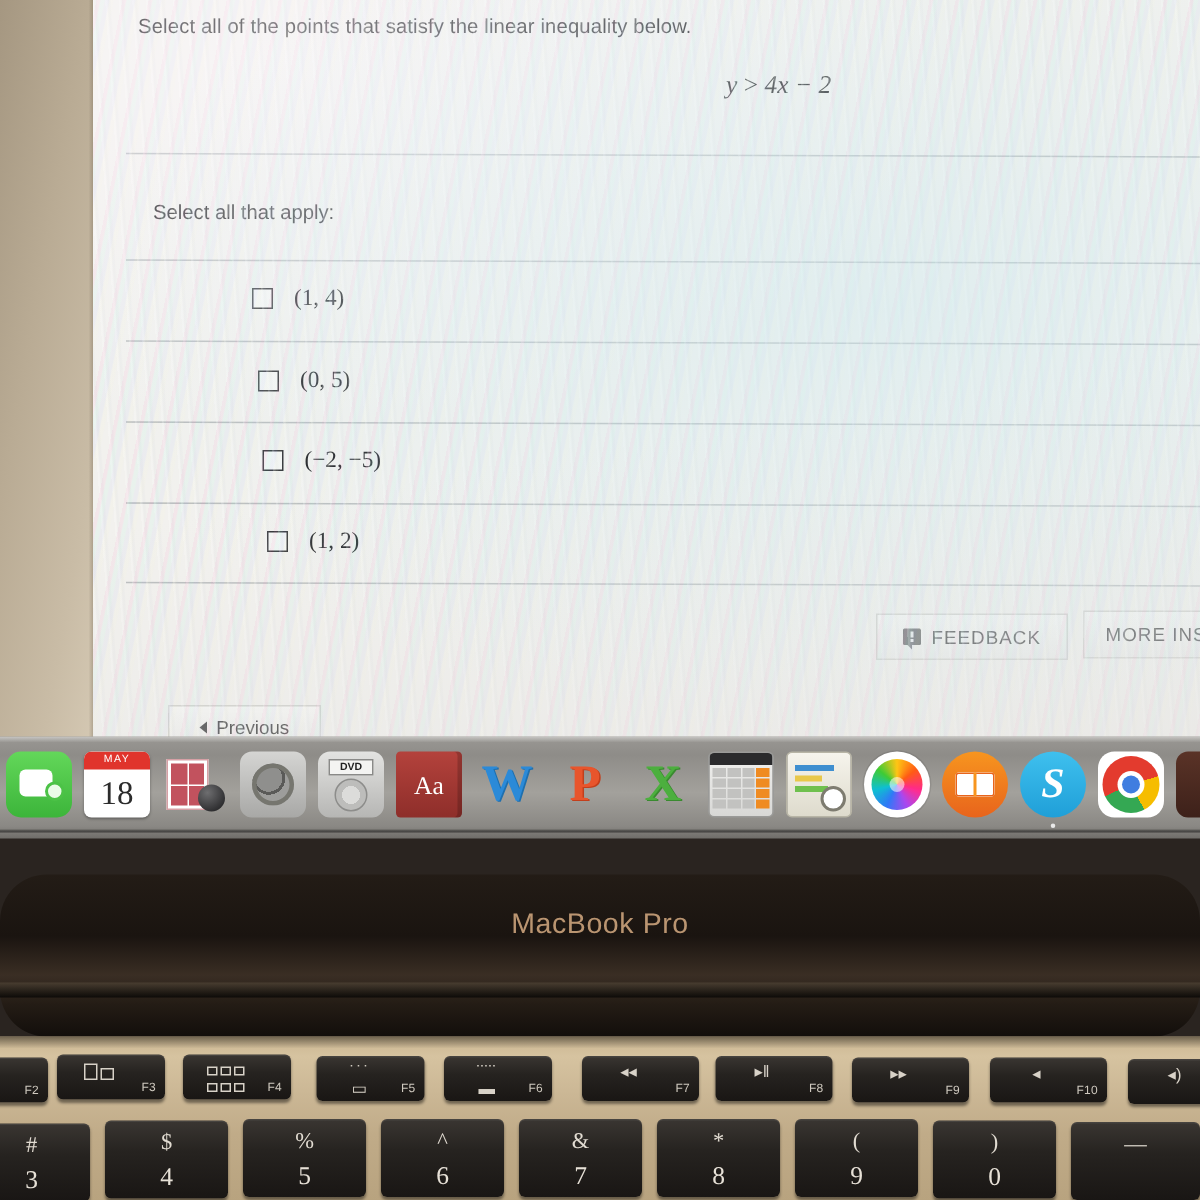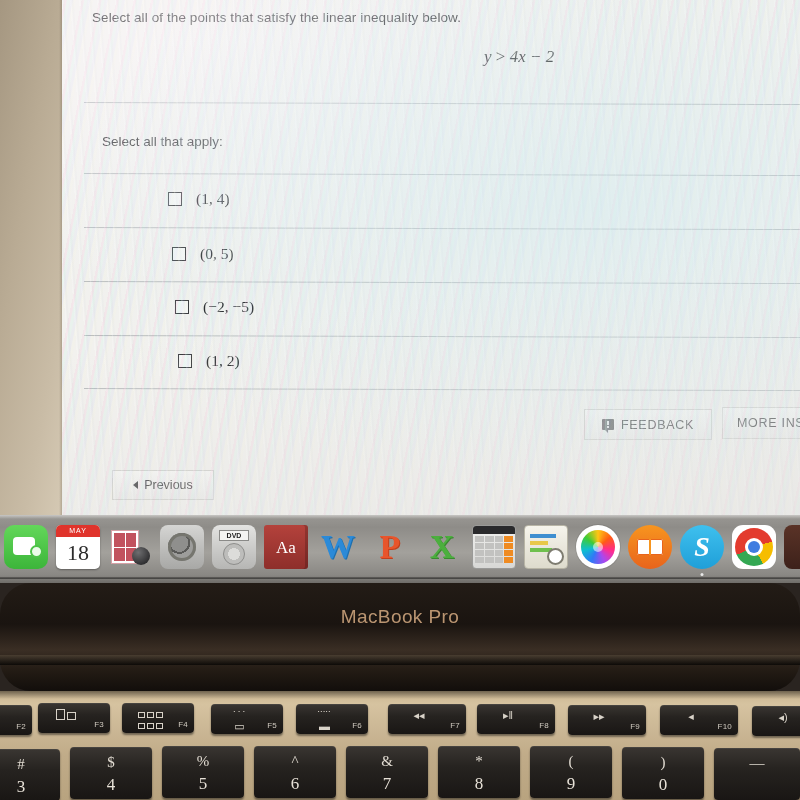--- a/index.html
+++ b/index.html
@@ -133,21 +133,21 @@
     left:28px;top:470px;width:102px;height:30px;
     font-size:12.5px;gap:6px;color:#333;
   }
   .tri-left{
     width:0;height:0;border-top:4px solid transparent;border-bottom:4px solid transparent;
     border-right:5px solid #3a3a3c;flex:0 0 auto;
   }
 
   
   .dock{
-    position:absolute;left:0;top:515px;width:800px;height:68px;
+    position:absolute;left:0;top:491px;width:800px;height:68px;
     background:linear-gradient(180deg,#9a9894 0%,#8e8c88 18%,#a3a19c 55%,#8a8884 88%,#6f6d69 100%);
     overflow:hidden;
   }
   .dock:before{
     content:"";position:absolute;left:0;top:0;width:100%;height:4px;
     background:linear-gradient(180deg,rgba(255,255,255,.45),rgba(255,255,255,0));
   }
   .dock-row{
     position:absolute;left:0;top:6px;width:800px;height:52px;
     display:flex;align-items:center;

